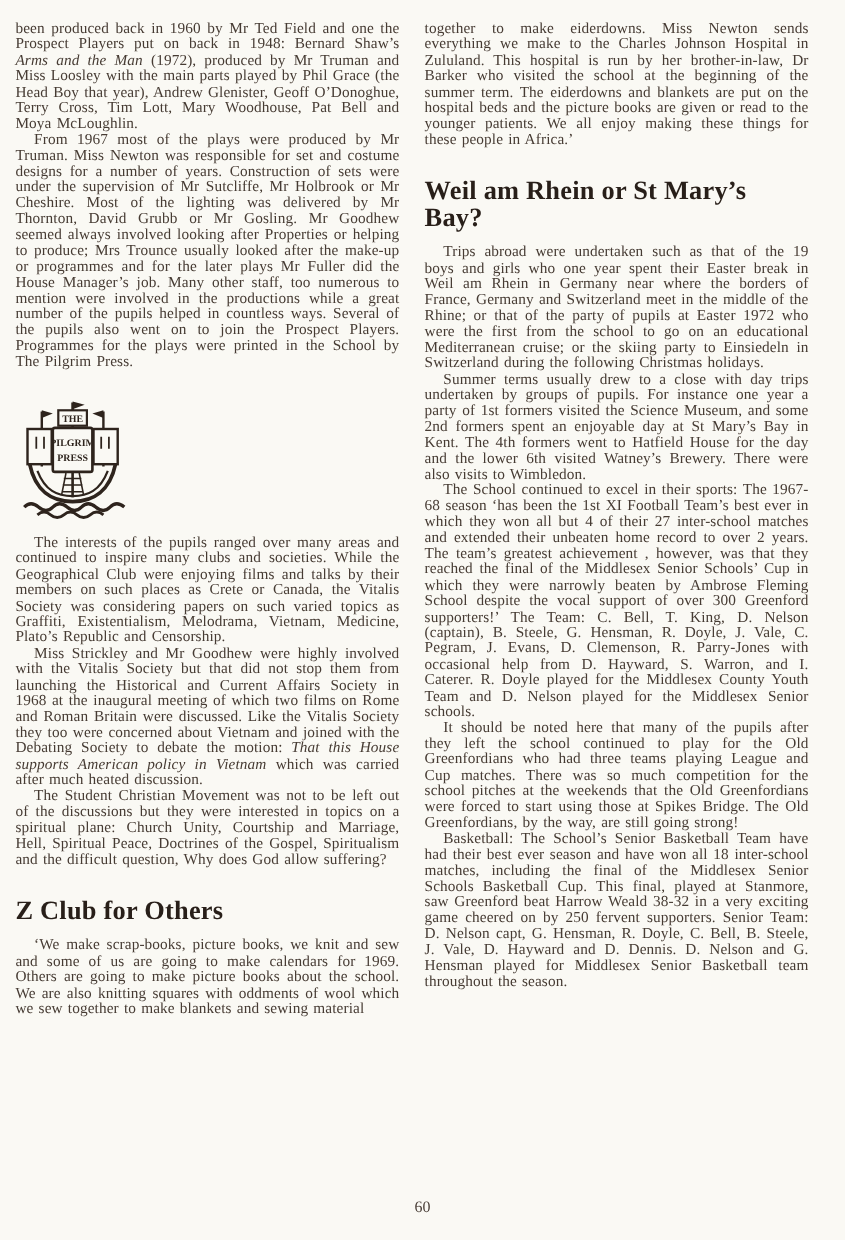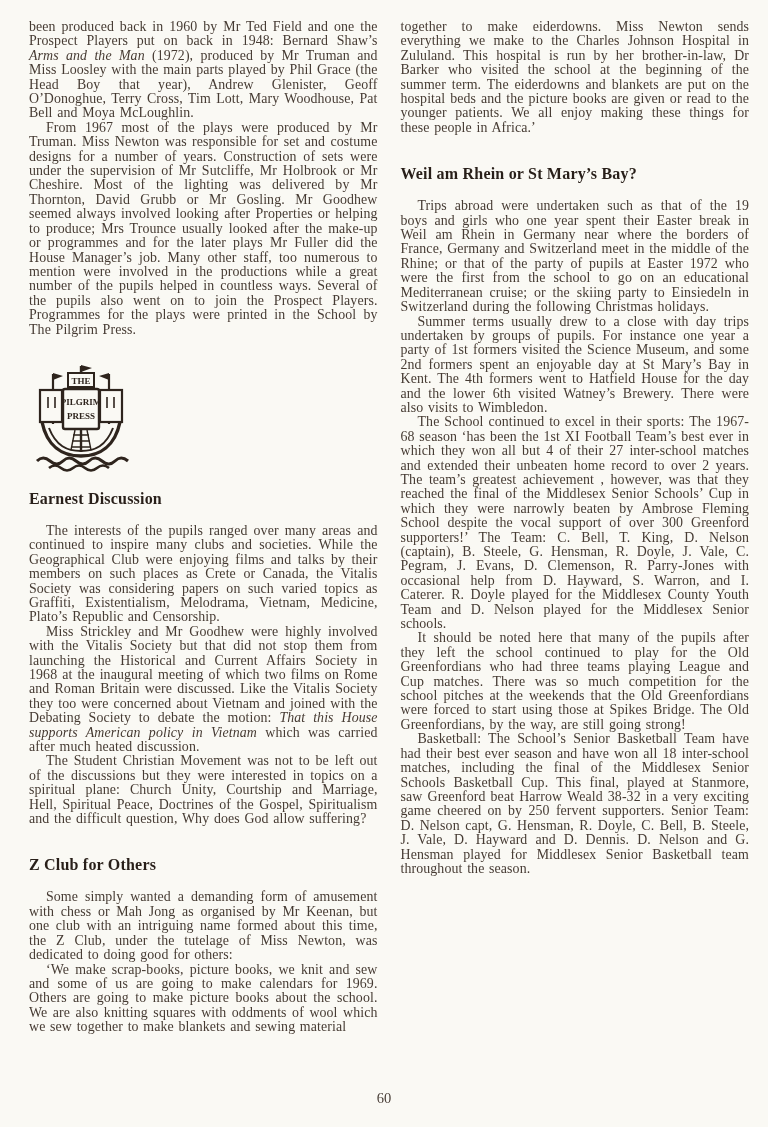--- a/index.html
+++ b/index.html
@@ -9,36 +9,36 @@
     font-family: "Liberation Serif", serif;
     color: #463b33;
     overflow: hidden;
     position: relative;
   }
   .page {
     position: absolute; inset: 0;
   }
   .cols {
     display: flex;
-    padding: 20px 19px 0 29px;
+    padding: 20px 19px 0 14px;
     gap: 23px;
   }
   .col { width: 349px; }
   p.body {
     margin: 0;
     font-size: 13.9px;
     line-height: 14.4px;
     text-align: justify;
     text-indent: 17px;
     letter-spacing: 0.1px;
     word-spacing: 1.1px;
   }
   p.body.flush { text-indent: 0; }
   h2.section-heading {
-    font-size: 16px;
+    font-size: 24px;
     line-height: 24px;
     font-weight: 700;
     color: #281f19;
     margin: 27px 0 13px 0;
     letter-spacing: 0.2px;
   }
   .logo-wrap {
     text-align: left;
     margin: 27px 0 15px 0;
     height: 108px;
@@ -97,27 +97,25 @@
           <path class="ink" d="M46,66 L42,86 M58,66 L62,86 M44,71 L60,71 M43,77 L61,77 M42,83 L62,83" fill="none" stroke-width="1.4"></path>
 
           <path class="ink" d="M13,58 C18,82 33,92 52,92 C71,92 86,82 91,58" fill="none" stroke-width="3.4"></path>
           <path class="ink" d="M20,64 C27,82 38,87 52,87 C66,87 77,82 84,64" fill="none" stroke-width="2"></path>
 
           <path class="ink" d="M8,97 q6,-6 13,0 t13,0 t13,0 t13,0 t13,0 t13,0 t13,0" fill="none" stroke-width="3"></path>
           <path class="ink" d="M20,104 q6,-5 12,0 t12,0 t12,0 t12,0 t12,0" fill="none" stroke-width="2.6"></path>
         </svg>
       </div>
 
-      <h2 class="section-heading" style="margin-top:6px">Earnest Discussion</h2>
       <p class="body">The interests of the pupils ranged over many areas and continued to inspire many clubs and societies. While the Geographical Club were enjoying films and talks by their members on such places as Crete or Canada, the Vitalis Society was considering papers on such varied topics as Graffiti, Existentialism, Melodrama, Vietnam, Medicine, Plato’s Republic and Censorship.</p>
       <p class="body"><span>Miss Strickley and Mr Goodhew were highly involved with the Vitalis Society but that did not stop them from launching the Historical and Current Affairs Society in 1968 at the inaugural meeting of which two films on Rome and Roman Britain were discussed. Like the Vitalis Society they too were concerned about Vietnam and joined with the Debating Society to debate the motion: </span><i>That this House supports American policy in Vietnam</i><span> which was carried after much heated discussion.</span></p>
       <p class="body">The Student Christian Movement was not to be left out of the discussions but they were interested in topics on a spiritual plane: Church Unity, Courtship and Marriage, Hell, Spiritual Peace, Doctrines of the Gospel, Spiritualism and the difficult question, Why does God allow suffering?</p>
 
       <h2 class="section-heading">Z Club for Others</h2>
-      <p class="body">Some simply wanted a demanding form of amusement with chess or Mah Jong as organised by Mr Keenan, but one club with an intriguing name formed about this time, the Z Club, under the tutelage of Miss Newton, was dedicated to doing good for others:</p>
       <p class="body">‘We make scrap-books, picture books, we knit and sew and some of us are going to make calendars for 1969. Others are going to make picture books about the school. We are also knitting squares with oddments of wool which we sew together to make blankets and sewing material</p>
     </div>
 
     <div class="col">
       <p class="body flush">together to make eiderdowns. Miss Newton sends everything we make to the Charles Johnson Hospital in Zululand. This hospital is run by her brother-in-law, Dr Barker who visited the school at the beginning of the summer term. The eiderdowns and blankets are put on the hospital beds and the picture books are given or read to the younger patients. We all enjoy making these things for these people in Africa.’</p>
 
       <h2 class="section-heading">Weil am Rhein or St Mary’s Bay?</h2>
       <p class="body">Trips abroad were undertaken such as that of the 19 boys and girls who one year spent their Easter break in Weil am Rhein in Germany near where the borders of France, Germany and Switzerland meet in the middle of the Rhine; or that of the party of pupils at Easter 1972 who were the first from the school to go on an educational Mediterranean cruise; or the skiing party to Einsiedeln in Switzerland during the following Christmas holidays.</p>
       <p class="body">Summer terms usually drew to a close with day trips undertaken by groups of pupils. For instance one year a party of 1st formers visited the Science Museum, and some 2nd formers spent an enjoyable day at St Mary’s Bay in Kent. The 4th formers went to Hatfield House for the day and the lower 6th visited Watney’s Brewery. There were also visits to Wimbledon.</p>
 

